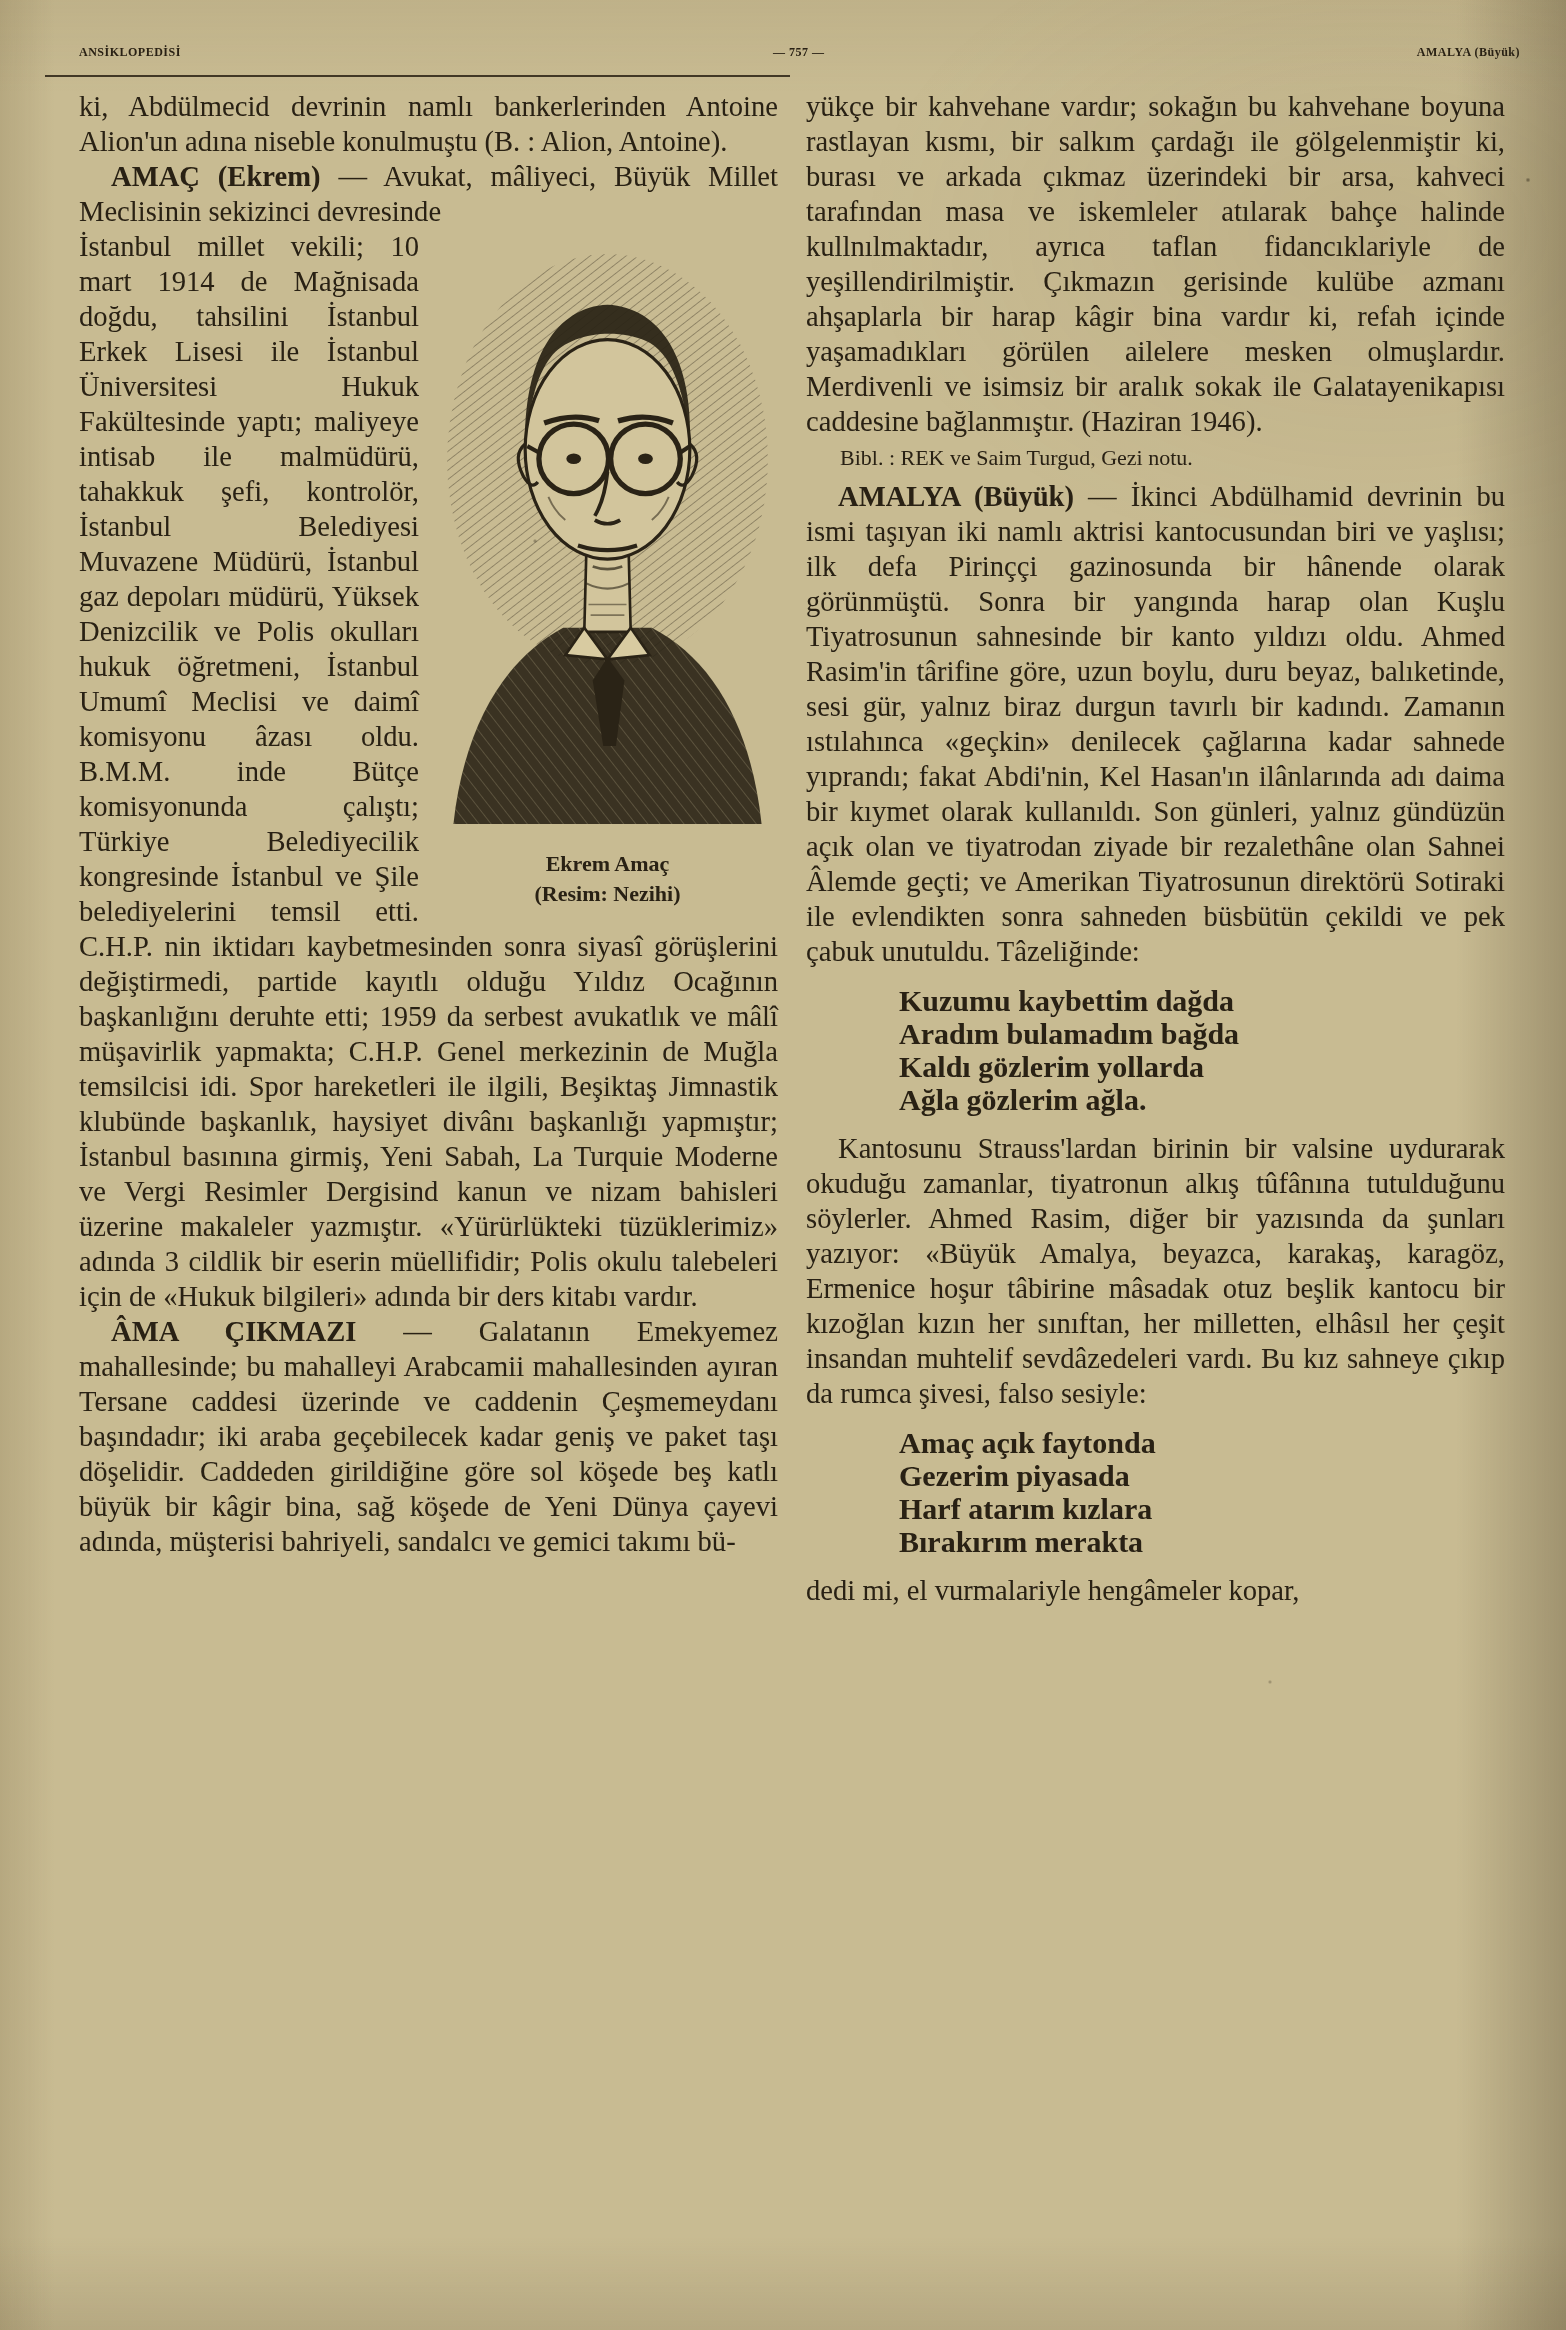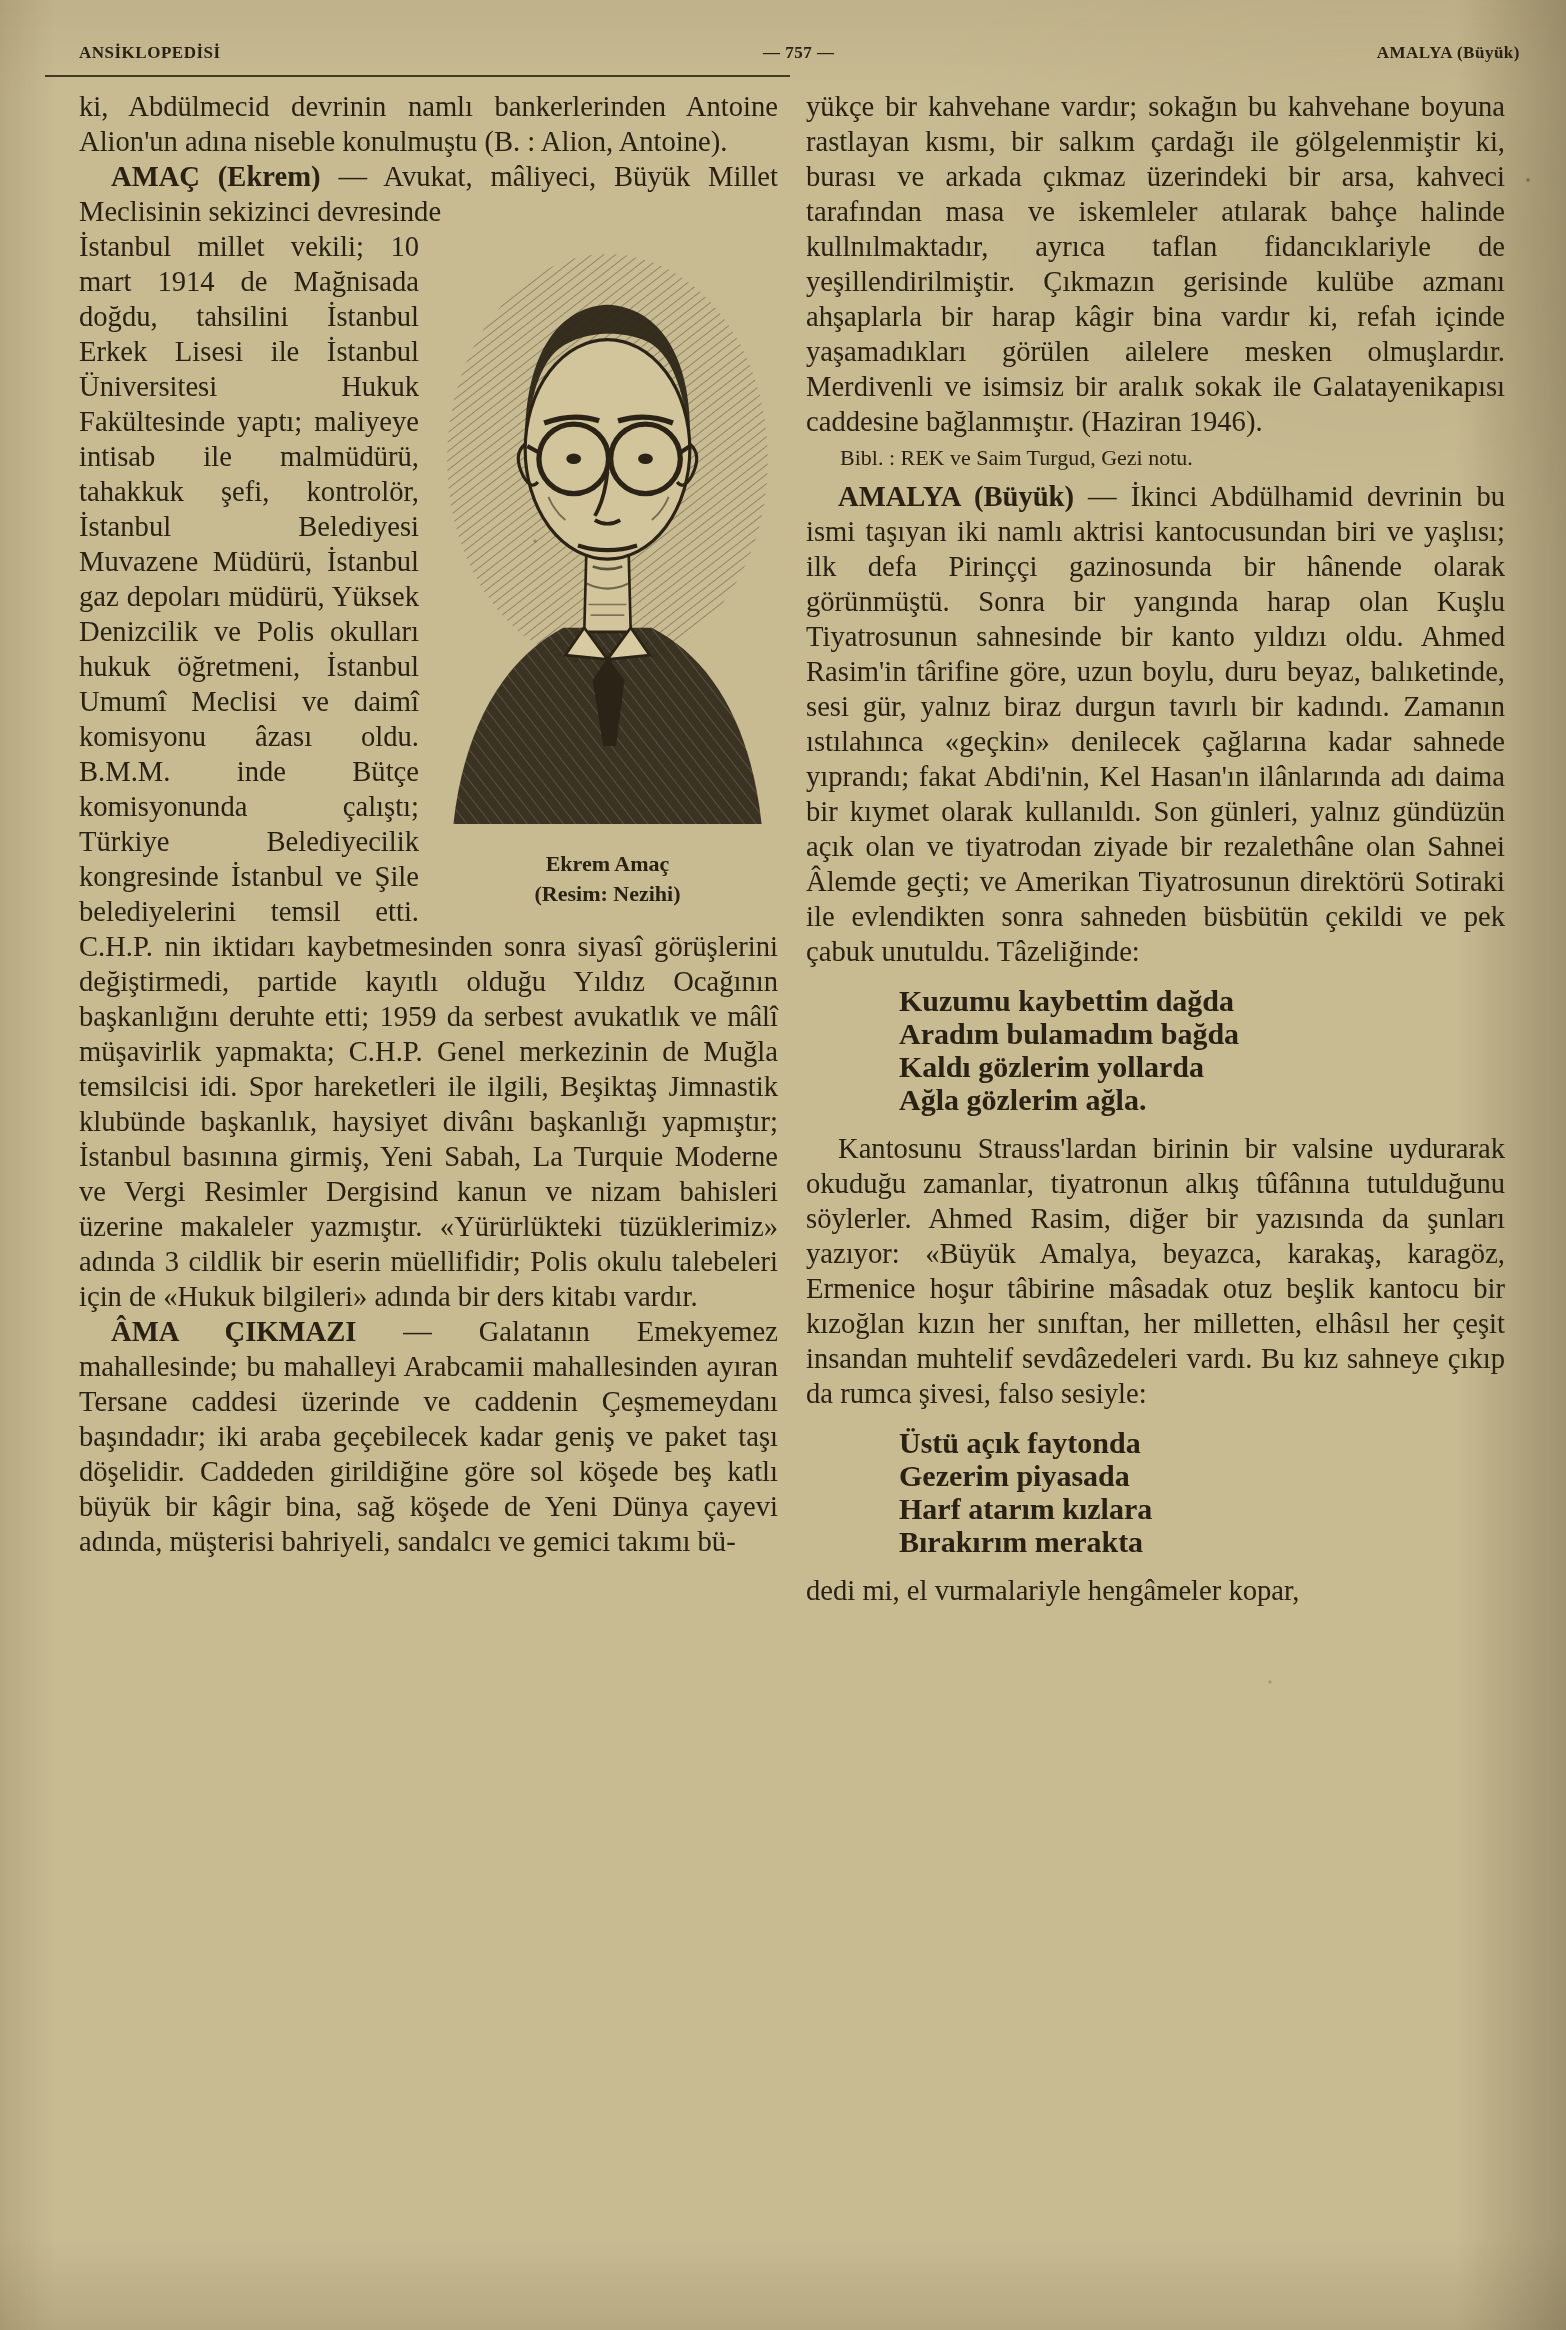--- a/index.html
+++ b/index.html
@@ -20,21 +20,21 @@
     font-family: "Liberation Serif", "DejaVu Serif", serif;
     font-size: 28.6px;
     line-height: 35px;
   }
 
   .page-header {
     display: flex;
     justify-content: space-between;
     align-items: baseline;
     padding: 35px 47px 5.3px 79px;
-    font-size: 17px;
+    font-size: 12px;
     font-weight: bold;
     letter-spacing: 0.5px;
   }
   .header-rule {
     margin-left: 45px;
     width: 745px;
     border-bottom: 2.1px solid rgba(41,33,20,.85);
   }
 
   .columns {
@@ -178,21 +178,21 @@
     <div class="verse">
       <div>Kuzumu kaybettim dağda</div>
       <div>Aradım bulamadım bağda</div>
       <div>Kaldı gözlerim yollarda</div>
       <div>Ağla gözlerim ağla.</div>
     </div>
 
     <p>Kantosunu Strauss'lardan birinin bir valsine uydurarak okuduğu zamanlar, tiyatronun alkış tûfânına tutulduğunu söylerler. Ahmed Rasim, diğer bir yazısında da şunları yazıyor: «Büyük Amalya, beyazca, karakaş, karagöz, Ermenice hoşur tâbirine mâsadak otuz beşlik kantocu bir kızoğlan kızın her sınıftan, her milletten, elhâsıl her çeşit insandan muhtelif sevdâzedeleri vardı. Bu kız sahneye çıkıp da rumca şivesi, falso sesiyle:</p>
 
     <div class="verse">
-      <div>Üstü açık faytonda</div>
+      <div>Amaç açık faytonda</div>
       <div>Gezerim piyasada</div>
       <div>Harf atarım kızlara</div>
       <div>Bırakırım merakta</div>
     </div>
 
     <p class="noindent">dedi mi, el vurmalariyle hengâmeler kopar,</p>
   </div>
 
 </main>
 

